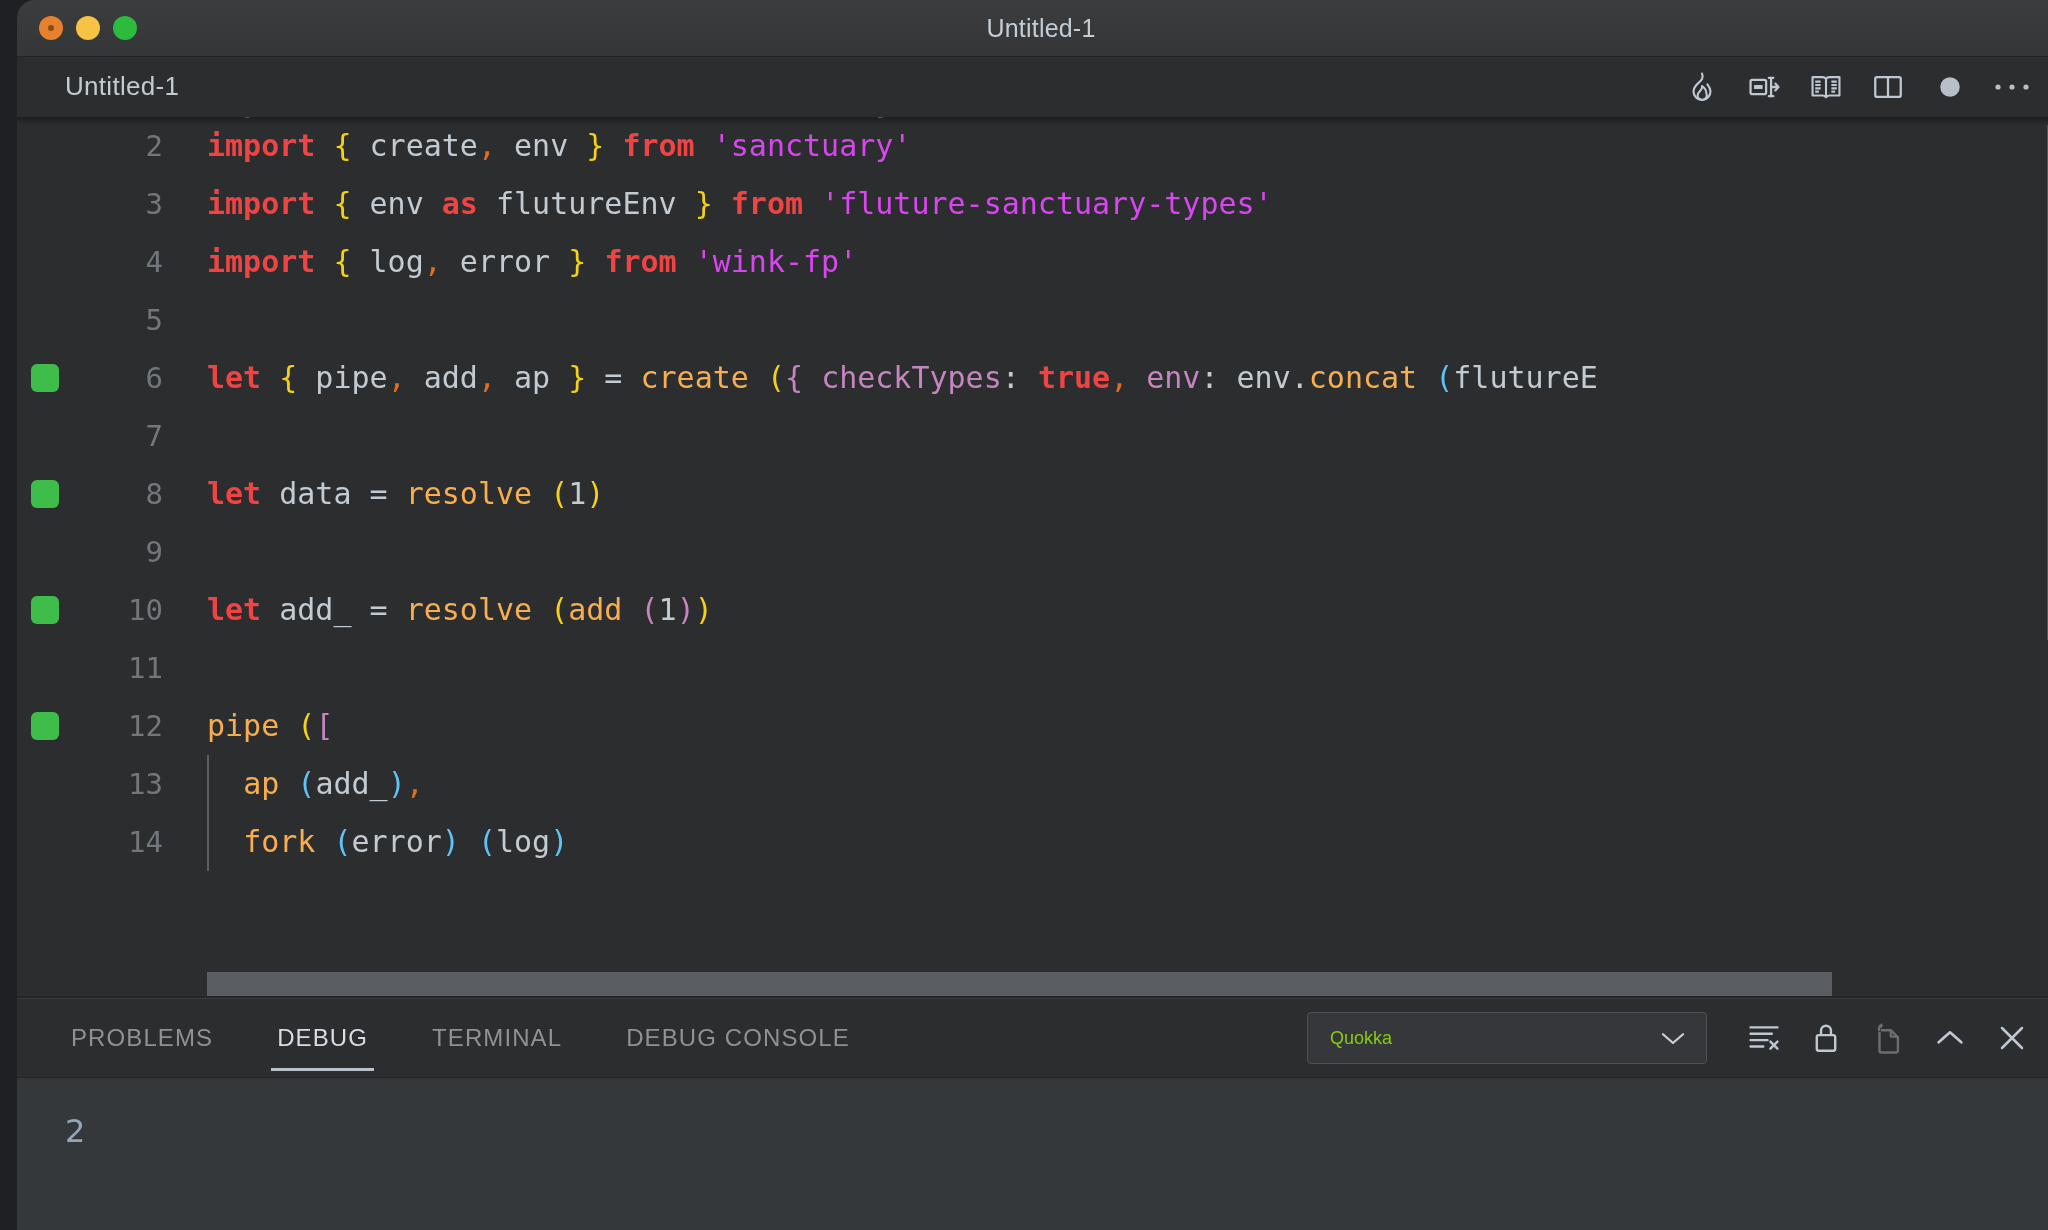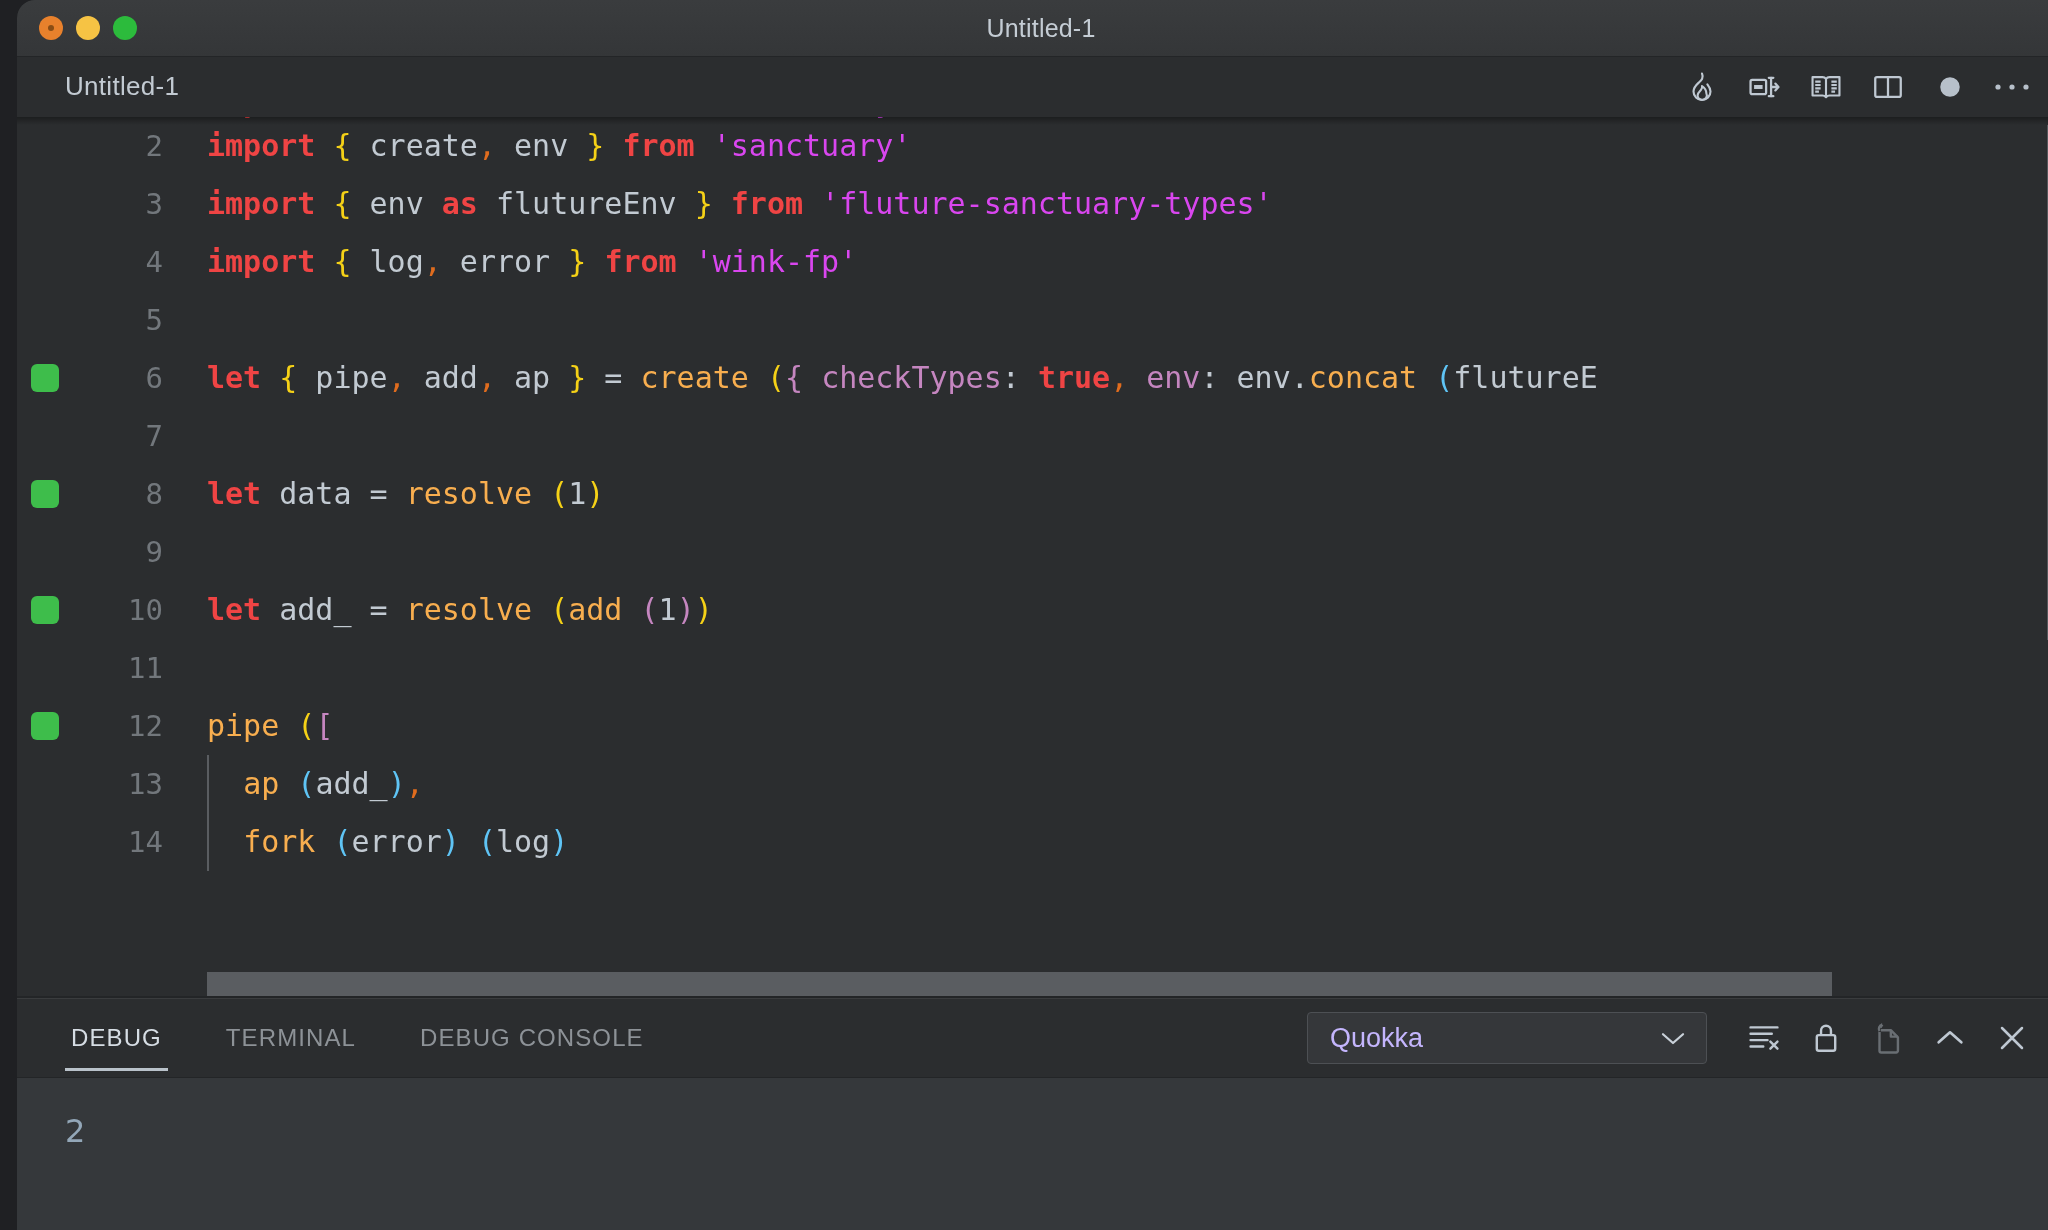--- a/index.html
+++ b/index.html
@@ -160,21 +160,21 @@
   .ptab.active::after{
     content:""; position:absolute; left:0; right:0; bottom:6px; height:3px;
     background:#b9c2ca;
   }
   .panel-right{ display:flex; align-items:center; gap:0; }
   .select{
     width:400px; height:52px; border:1px solid #4d5054; border-radius:4px;
     background:#35373a; display:flex; align-items:center; justify-content:space-between;
     padding:0 18px 0 22px; margin-right:26px; cursor:pointer;
   }
-  .select-val{ font-size:27px; color:#c4b5fd; }
+  .select-val{ font-size:18px; color:#84cc16; }
   .picon{
     width:62px; height:58px; display:flex; align-items:center; justify-content:center;
     cursor:pointer;
   }
   .picon.dim{ opacity:.42; }
   .panel-body{
     flex:1 1 auto; background:#35383b; position:relative; overflow:hidden;
     border-top:1px solid #232527;
   }
   .out-line{
@@ -274,20 +274,21 @@
     <div class="hscroll-track">
       <div class="hscroll"></div>
     </div>
     <div class="editor-bottom-line"></div>
   </div>
 
   <div class="panel">
     <div class="panel-head">
 
       <div class="panel-tabs" id="panel-tabs">
+          <div class="ptab">PROBLEMS</div>
           <div class="ptab active">DEBUG</div>
           <div class="ptab">TERMINAL</div>
           <div class="ptab">DEBUG CONSOLE</div>
         </div>
 
       <div class="panel-right">
 
         <div class="select">
           <span class="select-val">Quokka</span>
           <svg width="30" height="18" viewBox="0 0 24 14" fill="none" stroke="#c9d1d9" stroke-width="1.8" stroke-linecap="round" stroke-linejoin="round">

